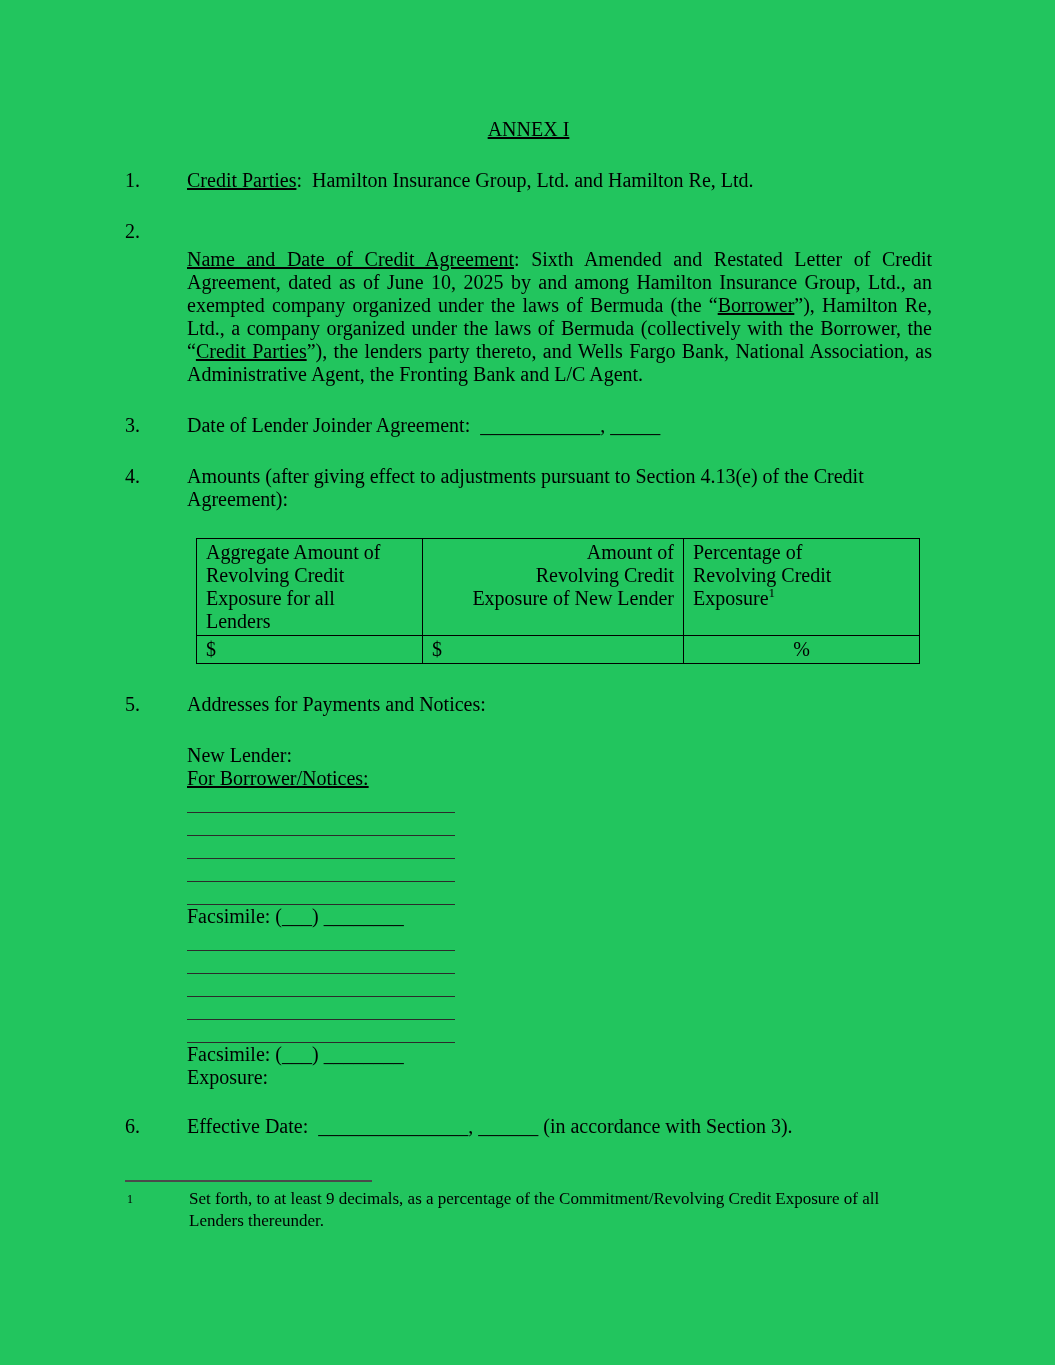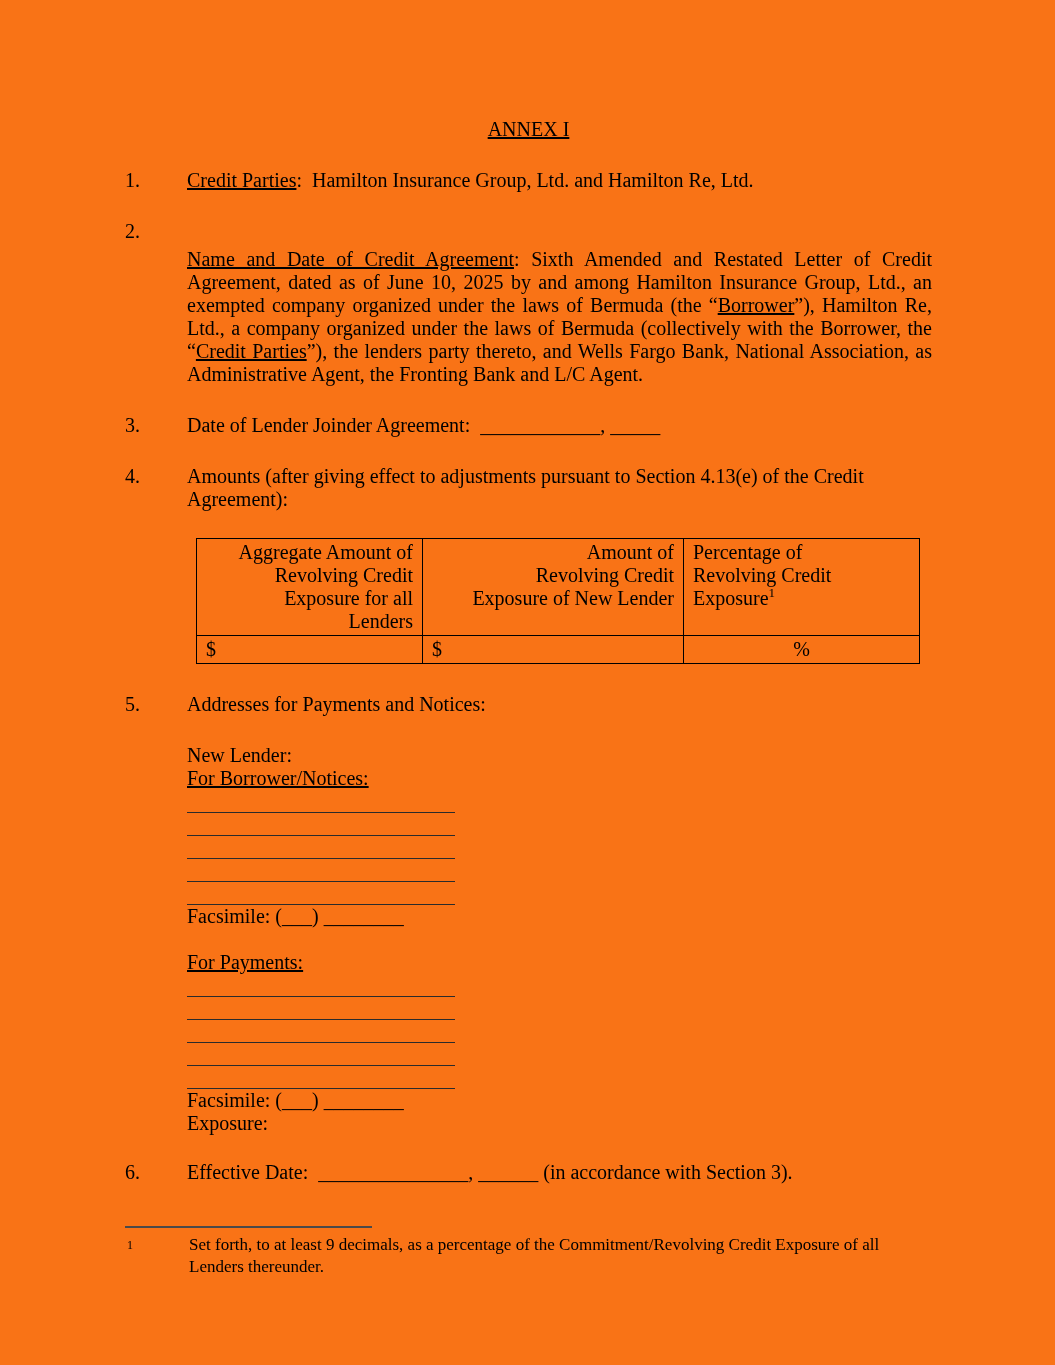--- a/index.html
+++ b/index.html
@@ -1,21 +1,21 @@
 <!DOCTYPE html>
 <html><head>
 <meta charset="utf-8">
 <style>
   html, body { margin: 0; padding: 0; background: #888; }
   .page {
     position: relative;
     width: 1055px;
     height: 1365px;
     margin: 0 auto;
-    background: #f97316;
+    background: #22c55e;
     color: #000000;
     font-family: "Liberation Serif", "DejaVu Serif", serif;
     font-size: 20px;
     line-height: 23px;
     box-sizing: border-box;
     padding: 118px 123px 40px 125px;
     overflow: hidden;
   }
   .u { text-decoration: underline; }
   .title {
@@ -40,21 +40,21 @@
     width: 666px;
   }
   table.amounts th, table.amounts td {
     border: 1.5px solid #000;
     font-weight: normal;
     vertical-align: top;
     padding: 2px 9px 2px 9px;
     font-size: 20px;
     line-height: 23px;
   }
-  th.col1 { width: 207px; text-align: right; }
+  th.col1 { width: 207px; text-align: left; }
   th.col2 { width: 242px; text-align: right; }
   th.col3 { width: 217px; text-align: left; }
   td.cell-left { text-align: left; padding-top: 1px; padding-bottom: 3px; }
   td.cell-center { text-align: center; padding-top: 1px; padding-bottom: 3px; }
   sup.fn-ref { font-size: 13px; vertical-align: super; line-height: 0; }
 
   .addr-row {
     display: flex;
     margin-left: 62px;
     margin-bottom: 26px;
@@ -150,23 +150,20 @@
       <div class="addr-line">
         <span class="u">For Borrower/Notices:</span>
       </div>
       <div class="blank"></div>
       <div class="blank"></div>
       <div class="blank"></div>
       <div class="blank"></div>
       <div class="blank"></div>
       <div class="addr-line">Facsimile: (___) ________</div>
 
-      <div class="addr-line payments-heading">
-        <span class="u">For Payments:</span>
-      </div>
       <div class="blank"></div>
       <div class="blank"></div>
       <div class="blank"></div>
       <div class="blank"></div>
       <div class="blank"></div>
       <div class="addr-line">Facsimile: (___) ________</div>
       <div class="addr-line">Exposure:</div>
 
     </div>
   </div>

